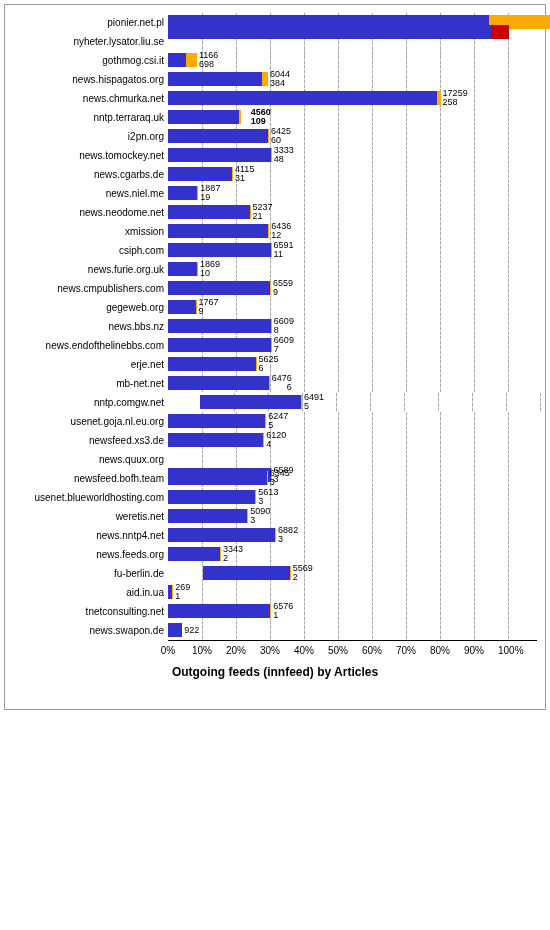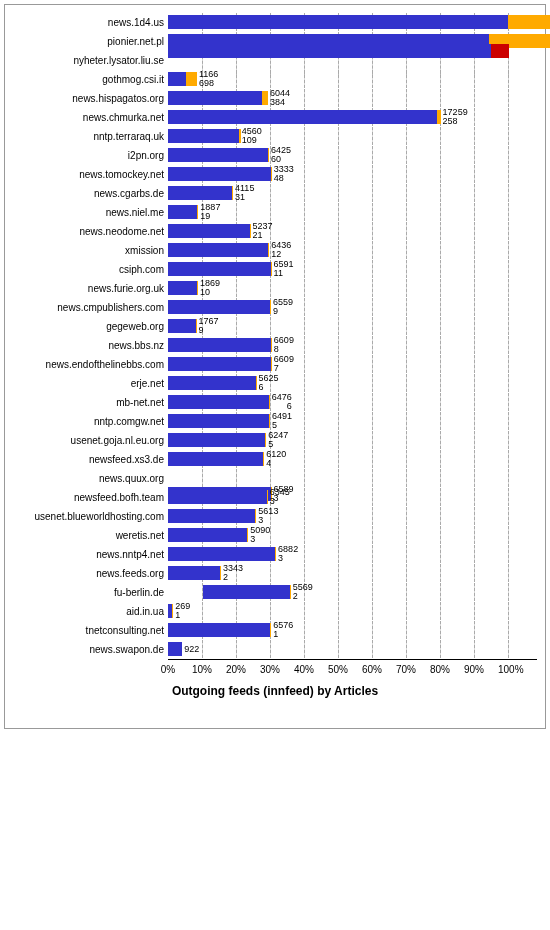--- a/index.html
+++ b/index.html
@@ -105,43 +105,20 @@
     }
   </style>
 </head>
 <body>
 
 <div class="chart-container">
 
 
   <div class="chart-area" id="chart-area">
       <div class="row">
-        <div class="row-label">news.1d4.us</div>
-        <div class="grid-container" style="position: relative; width: 340px; height: 18px;">
-          <div class="grid-line" style="left: 34px;"></div>
-          <div class="grid-line" style="left: 68px;"></div>
-          <div class="grid-line" style="left: 102px;"></div>
-          <div class="grid-line" style="left: 136px;"></div>
-          <div class="grid-line" style="left: 170px;"></div>
-          <div class="grid-line" style="left: 204px;"></div>
-          <div class="grid-line" style="left: 238px;"></div>
-          <div class="grid-line" style="left: 272px;"></div>
-          <div class="grid-line" style="left: 306px;"></div>
-          <div class="grid-line" style="left: 340px;"></div>
-          <div class="bars-and-labels" style="position: absolute; top: 0px; left: 0px; width: 100%;">
-            <div style="display: flex; align-items: center; height: 18px;">
-              <div class="bar-wrapper">
-                <div class="bar-segment" style="width: 340px; background: rgb(51, 51, 204);"></div>
-                <div class="bar-segment" style="width: 221.447px; background: rgb(255, 170, 0);"></div>
-              </div>
-            </div>
-          </div>
-        </div>
-      </div>
-      <div class="row">
         <div class="row-label">pionier.net.pl</div>
         <div class="grid-container" style="position: relative; width: 340px; height: 18px;">
           <div class="grid-line" style="left: 34px;"></div>
           <div class="grid-line" style="left: 68px;"></div>
           <div class="grid-line" style="left: 102px;"></div>
           <div class="grid-line" style="left: 136px;"></div>
           <div class="grid-line" style="left: 170px;"></div>
           <div class="grid-line" style="left: 204px;"></div>
           <div class="grid-line" style="left: 238px;"></div>
           <div class="grid-line" style="left: 272px;"></div>
@@ -275,21 +252,21 @@
           <div class="grid-line" style="left: 204px;"></div>
           <div class="grid-line" style="left: 238px;"></div>
           <div class="grid-line" style="left: 272px;"></div>
           <div class="grid-line" style="left: 306px;"></div>
           <div class="grid-line" style="left: 340px;"></div>
           <div class="bars-and-labels" style="position: absolute; top: 0px; left: 0px; width: 100%;">
             <div style="display: flex; align-items: center; height: 18px;">
               <div class="bar-wrapper">
                 <div class="bar-segment" style="width: 70.9728px; background: rgb(51, 51, 204);"></div>
                 <div class="bar-segment" style="width: 1.6965px; background: rgb(255, 170, 0);"></div>
-                <div style="display: flex; flex-direction: column; font-size: 9px; line-height: 9px; margin-left: 1px;">
+                <div style="display: flex; flex-direction: column; font-size: 9px; line-height: 9px; margin-left: 10px; font-weight: bold;">
                   <span>4560</span>
                   <span>109</span>
                 </div>
               </div>
             </div>
           </div>
         </div>
       </div>
       <div class="row">
         <div class="row-label">i2pn.org</div>
@@ -664,21 +641,21 @@
                   <span>6476</span>
                   <span>6</span>
                 </div>
               </div>
             </div>
           </div>
         </div>
       </div>
       <div class="row">
         <div class="row-label">nntp.comgw.net</div>
-        <div class="grid-container" style="position: relative; width: 340px; height: 18px;">
+        <div class="grid-container" style="position: relative; width: 340px; height: 18px; margin-left: 32px;">
           <div class="grid-line" style="left: 34px;"></div>
           <div class="grid-line" style="left: 68px;"></div>
           <div class="grid-line" style="left: 102px;"></div>
           <div class="grid-line" style="left: 136px;"></div>
           <div class="grid-line" style="left: 170px;"></div>
           <div class="grid-line" style="left: 204px;"></div>
           <div class="grid-line" style="left: 238px;"></div>
           <div class="grid-line" style="left: 272px;"></div>
           <div class="grid-line" style="left: 306px;"></div>
           <div class="grid-line" style="left: 340px;"></div>

